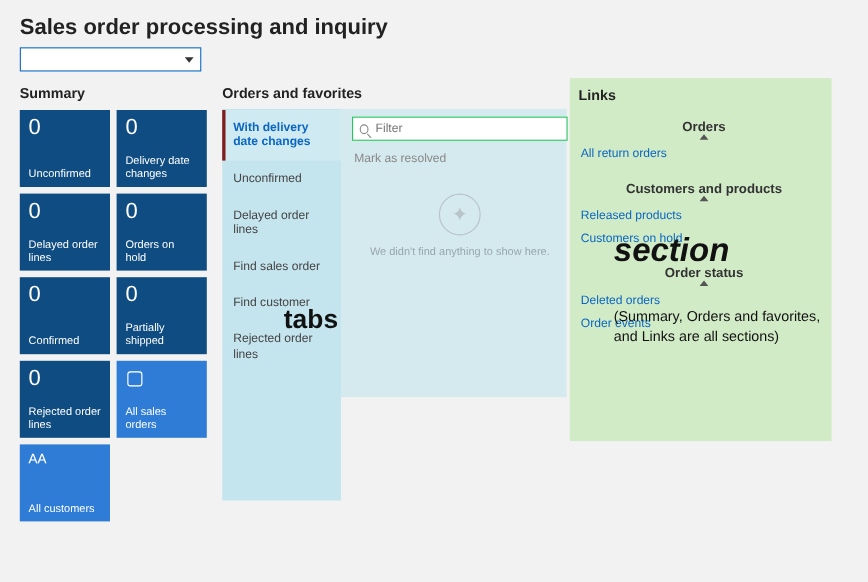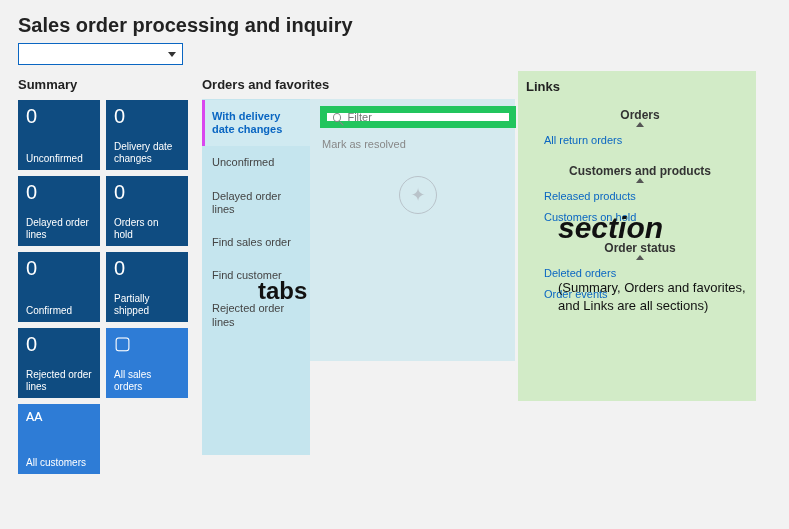--- a/index.html
+++ b/index.html
@@ -106,30 +106,30 @@
   .vtab {
     font-size: 11px;
     color: #444;
     padding: 10px 8px 10px 10px;
     cursor: pointer;
     line-height: 1.2;
   }
   .vtab.active {
     color: #0a66c2;
     font-weight: 600;
-    border-left: 3px solid #d946ef;
+    border-left: 3px solid #7f1d1d;
     padding-left: 7px;
     background: rgba(255,255,255,0.2);
   }
   .tab-content {
     margin-left: 112px;
     padding: 6px 6px 0 6px;
   }
   .filter {
-    border: 7px solid #22c55e;
+    border: 1px solid #22c55e;
     background: #fff;
     height: 22px;
     display: flex;
     align-items: center;
     padding: 0 6px;
     margin-bottom: 6px;
   }
   .filter .mag {
     width: 9px; height: 9px;
     border: 1.4px solid #888;
@@ -213,21 +213,20 @@
     width: 0; height: 0;
     border-left: 4px solid transparent;
     border-right: 4px solid transparent;
     border-bottom: 5px solid #555;
   }
   .link-item {
     font-size: 11px;
     color: #0a66c2;
     padding: 3px 2px 6px;
     cursor: pointer;
-    margin-left: 16px;
   }
   .link-group { margin-bottom: 6px; }
 
   .section-label {
     position: absolute;
     top: 134px; left: 32px;
     z-index: 6;
     pointer-events: none;
   }
   .section-label .big {
@@ -309,20 +308,21 @@
           <div class="vtab">Rejected order lines</div>
         </div>
         <div class="tab-content">
           <div class="filter">
             <span class="mag"></span>
             <input type="text" placeholder="Filter" style="">
           </div>
           <div class="mark-resolved">Mark as resolved</div>
           <div class="empty">
             <div class="icon-circle">✦</div>
+            <div>We didn't find anything to show here.</div>
           </div>
         </div>
       </div>
       <div class="tabs-label">tabs</div>
     </div>
 
     <div class="links-col">
       <div class="links-highlight"></div>
       <div class="links-inner">
         <div class="section-h">Links</div>

